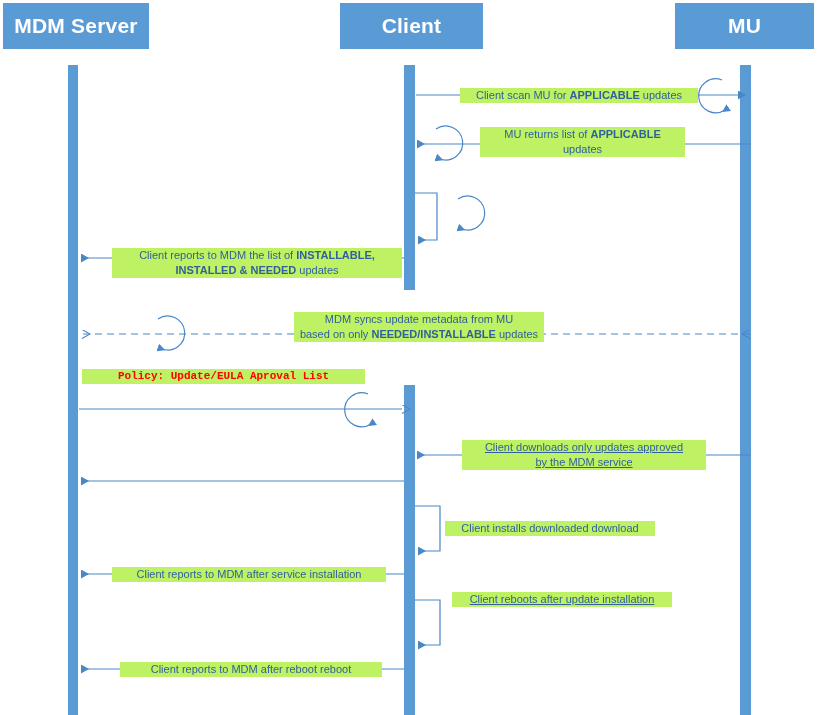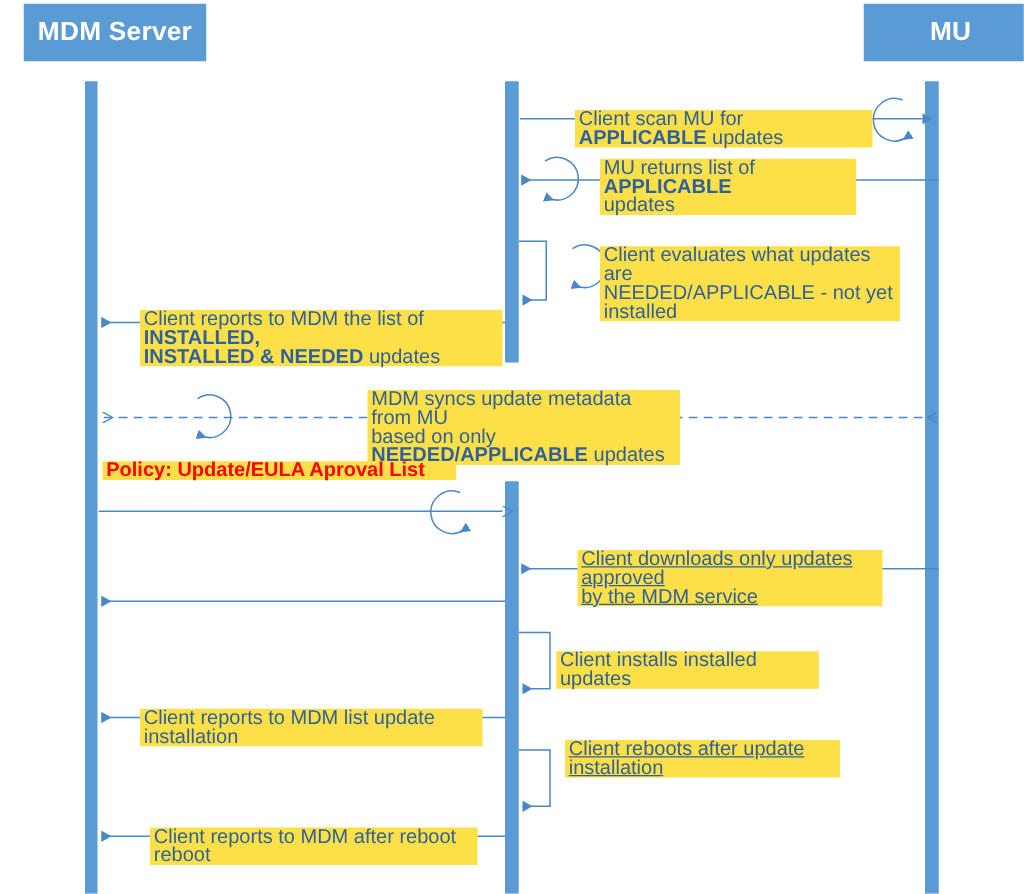--- a/index.html
+++ b/index.html
@@ -4,44 +4,47 @@
 <style>
   html,body{margin:0;padding:0;background:#ffffff;}
   body{
     font-family:"Liberation Sans", sans-serif;
     width:819px;height:715px;position:relative;overflow:hidden;
   }
   #stage{position:absolute;left:0;top:0;width:819px;height:715px;}
   svg.layer{position:absolute;left:0;top:0;width:819px;height:715px;overflow:visible;}
 
   .hdr-box{
-    position:absolute;background:#5B9BD5;display:flex;align-items:center;justify-content:center;margin-left:16px;
+    position:absolute;background:#5B9BD5;display:flex;align-items:center;justify-content:center;
   }
   .hdr-label{
     color:#ffffff;font-size:21px;font-weight:bold;letter-spacing:.2px;
     font-family:"Liberation Sans", sans-serif;white-space:nowrap;
   }
 
   .msg{
-    position:absolute;color:#31619B;font-size:16px;line-height:15px;
-    text-align:left;font-family:"Liberation Sans", sans-serif;
-    background:#fde047;padding:0 3px;box-sizing:border-box;
+    position:absolute;color:#31619B;font-size:11px;line-height:15px;
+    text-align:center;font-family:"Liberation Sans", sans-serif;
+    background:#bef264;padding:0 3px;box-sizing:border-box;
   }
   .msg b{font-weight:bold;}
-  .policy-line{color:#FF0000;font-weight:bold;display:block;}
+  .policy-line{color:#FF0000;font-weight:bold;display:block;font-family:Liberation Mono, monospace;}
 </style>
 </head>
 <body>
 
 <div id="stage">
 
   <div class="hdr-box" style="left:3px;top:3px;width:146px;height:46px;">
     <span class="hdr-label">MDM Server</span>
   </div>
 
+  <div class="hdr-box" style="left:340px;top:3px;width:143px;height:46px;">
+    <span class="hdr-label">Client</span>
+  </div>
 
   <div class="hdr-box" style="left:675px;top:3px;width:139px;height:46px;">
     <span class="hdr-label">MU</span>
   </div>
 
   <svg class="layer" viewBox="0 0 819 715">
     <defs>
       <marker id="ah-l" markerWidth="9" markerHeight="9" refX="8" refY="4.5" orient="auto" markerUnits="userSpaceOnUse">
         <path d="M8,0 L8,9 L0,4.5 Z" fill="#4A87C7"></path>
       </marker>
@@ -93,34 +96,33 @@
 
     <path d="M415,600 L440,600 L440,645 L418,645" fill="none" stroke="#4A87C7" stroke-width="1.2" marker-end="url(#ah-l)"></path>
 
     <line x1="404" y1="669" x2="81" y2="669" stroke="#4A87C7" stroke-width="1.2" marker-end="url(#ah-l)"></line>
   </svg>
 
   <div class="msg" style="left:460px;top:88px;width:238px;">Client scan MU for <b>APPLICABLE</b> updates</div>
 
   <div class="msg" style="left:480px;top:127px;width:205px;">MU returns list of <b>APPLICABLE</b><br>updates</div>
 
-  <div class="msg" style="left:480px;top:197px;width:240px;">Client evaluates what updates are<br>NEEDED/APPLICABLE - not yet installed</div>
 
-  <div class="msg" style="left:112px;top:248px;width:290px;">Client reports to MDM the list of <b>INSTALLED,</b><br><b>INSTALLED &amp; NEEDED</b> updates</div>
+  <div class="msg" style="left:112px;top:248px;width:290px;">Client reports to MDM the list of <b>INSTALLABLE,</b><br><b>INSTALLED &amp; NEEDED</b> updates</div>
 
-  <div class="msg" style="left:294px;top:312px;width:250px;">MDM syncs update metadata from MU<br>based on only <b>NEEDED/APPLICABLE</b> updates</div>
+  <div class="msg" style="left:294px;top:312px;width:250px;">MDM syncs update metadata from MU<br>based on only <b>NEEDED/INSTALLABLE</b> updates</div>
 
   <div class="msg" style="left:82px;top:369px;width:283px;">
     <span class="policy-line">Policy: Update/EULA Aproval List</span>
   </div>
 
   <div class="msg" style="left:462px;top:440px;width:244px;text-decoration:underline;">Client downloads only updates approved<br>by the MDM service</div>
 
 
-  <div class="msg" style="left:445px;top:521px;width:210px;">Client installs installed updates</div>
+  <div class="msg" style="left:445px;top:521px;width:210px;">Client installs downloaded download</div>
 
-  <div class="msg" style="left:112px;top:567px;width:274px;">Client reports to MDM list update installation</div>
+  <div class="msg" style="left:112px;top:567px;width:274px;">Client reports to MDM after service installation</div>
 
   <div class="msg" style="left:452px;top:592px;width:220px;text-decoration:underline;">Client reboots after update installation</div>
 
   <div class="msg" style="left:120px;top:662px;width:262px;">Client reports to MDM after reboot reboot</div>
 
 </div>
 
 </body></html>

